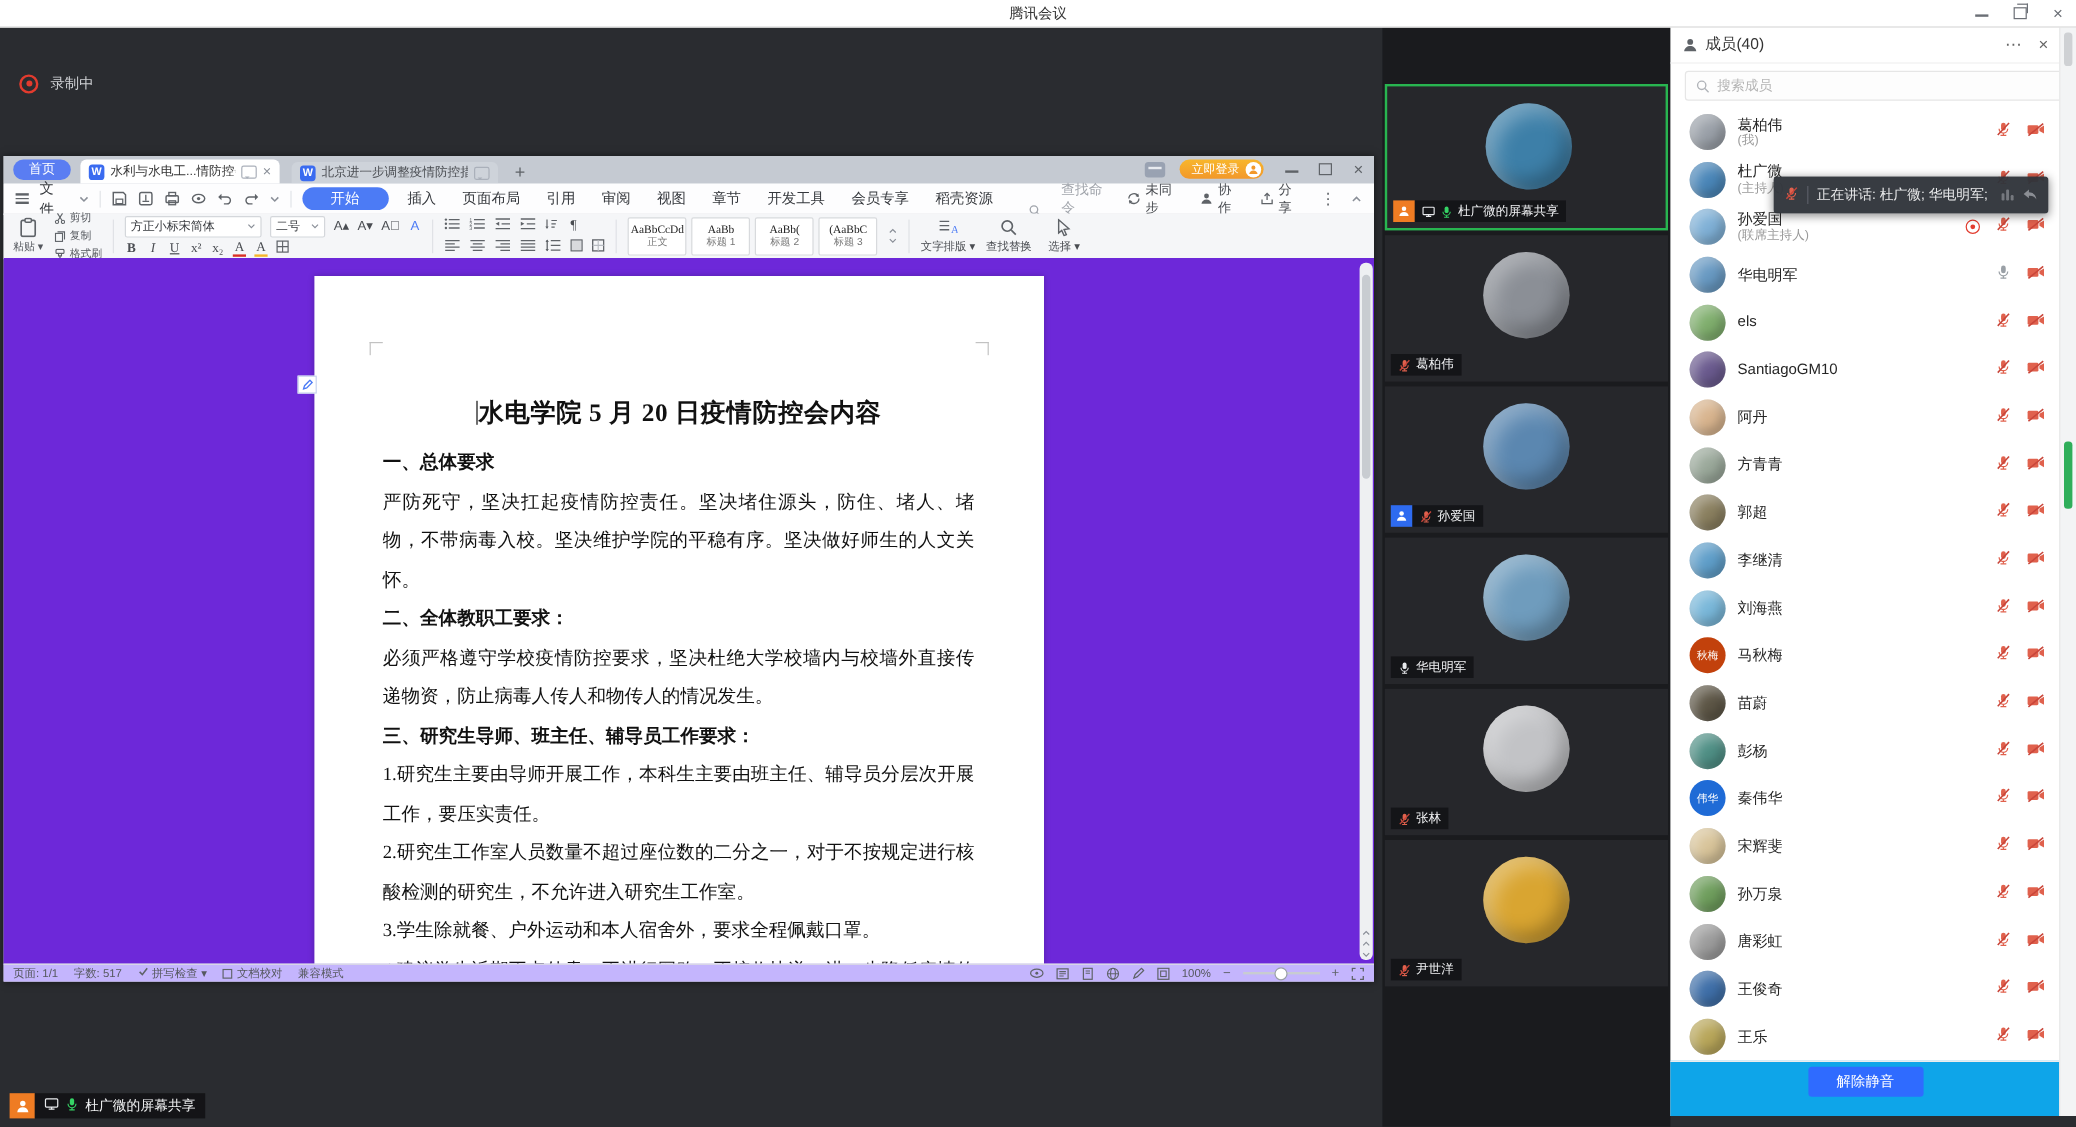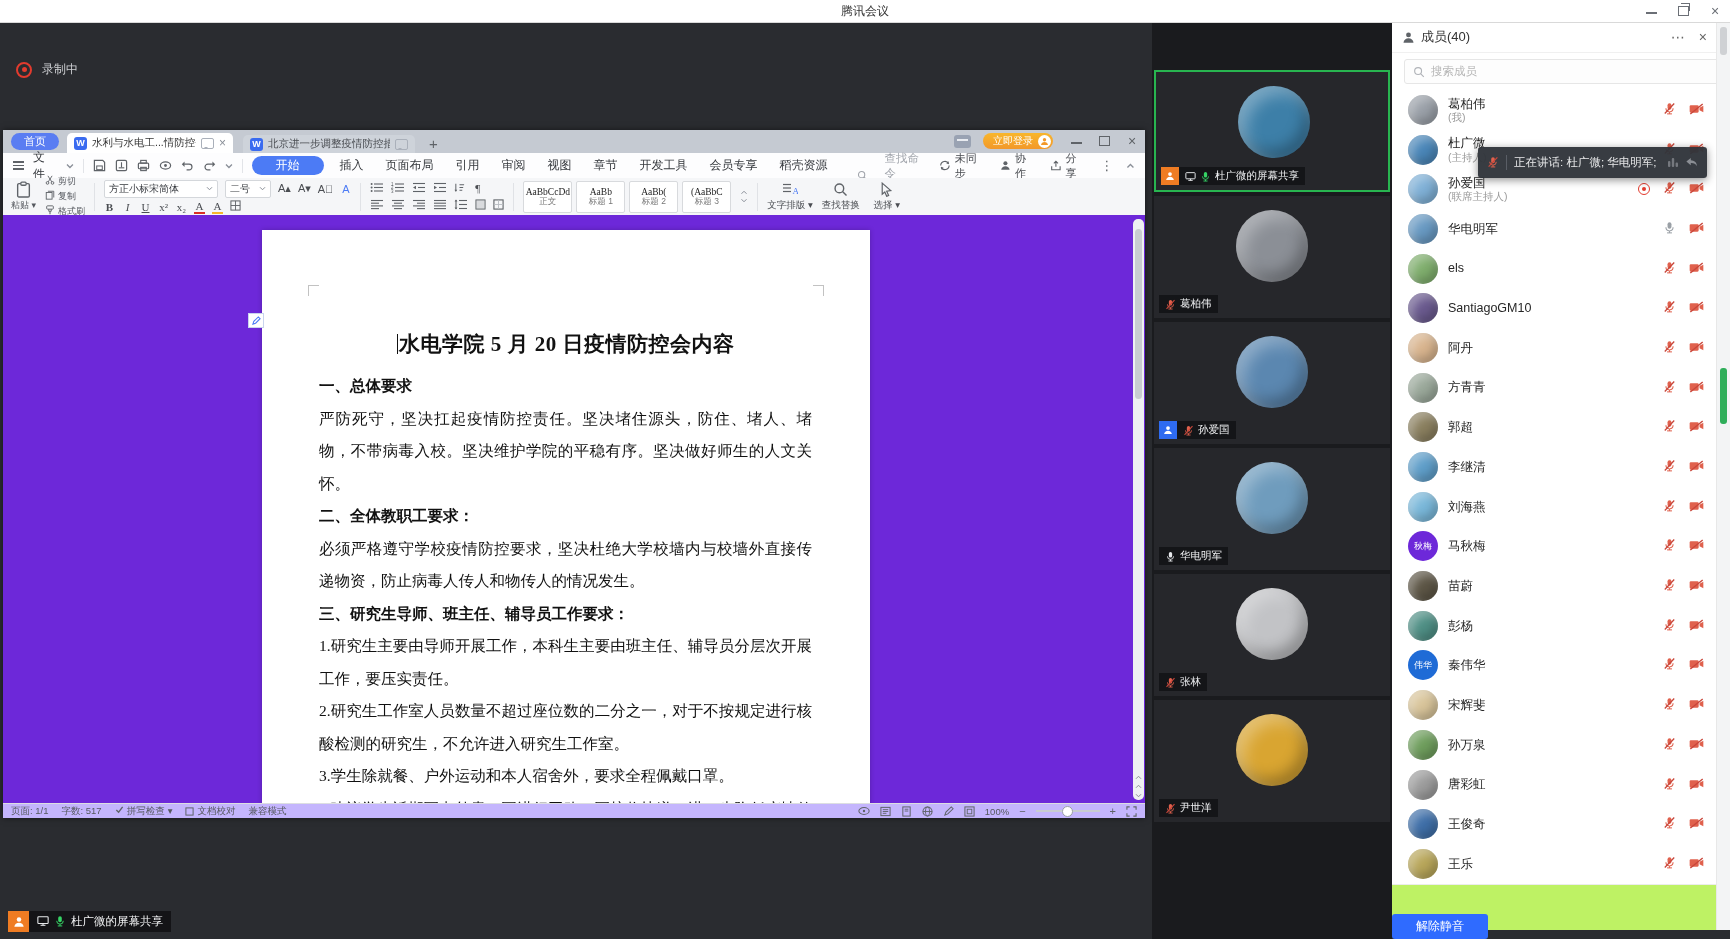--- a/index.html
+++ b/index.html
@@ -49,21 +49,21 @@
   .mb-ic{display:flex;align-items:center;}
   .wmenu{padding:1px 6px;cursor:default;white-space:nowrap;}
   .wmenu.active{background:#4c7bf5;color:#fff;border-radius:10px;padding:1px 24px;}
   .find-cmd{display:flex;align-items:flex-end;gap:17px;color:#a0a4ab;margin-left:14px;font-size:11.5px;}
   .mb-right{margin-left:auto;display:flex;align-items:center;gap:13px;color:#4a4d52;font-size:11px;}
   .mb-right .item{display:flex;align-items:center;gap:4px;}
   
   .wps-ribbon{position:absolute;left:0;top:48px;right:0;height:37px;background:#f5f6f8;border-bottom:1px solid #d9dbde;display:flex;align-items:center;padding:0 8px;gap:9px;color:#4a4d52;}
   .rb-sep{width:1px;height:28px;background:#e0e2e6;}
   .rb-col{display:flex;flex-direction:column;justify-content:center;gap:2px;}
-  .rb-smrow{display:flex;align-items:flex-start;gap:3px;font-size:9px;color:#55585e;}
+  .rb-smrow{display:flex;align-items:center;gap:3px;font-size:9px;color:#55585e;}
   .paste-blk{display:flex;flex-direction:column;align-items:center;font-size:9px;color:#55585e;gap:1px;}
   .fbox{height:16px;background:#fff;border:1px solid #d4d7db;border-radius:2px;display:flex;align-items:center;gap:4px;padding:0 4px;font-size:10px;color:#35383d;}
   .iconrow{display:flex;align-items:center;gap:7px;font-size:11px;color:#4a4d52;}
   .iconrow .fi{min-width:11px;text-align:center;}
   .chip{width:47px;height:30px;border:1px solid #d8dadd;background:#fff;border-radius:2px;display:flex;flex-direction:column;align-items:center;justify-content:center;line-height:1.1;}
   .chip .sample{font-size:9.5px;color:#222;font-family:"Liberation Serif",serif;}
   .chip .clabel{font-size:8.5px;color:#777;}
   .spin{display:flex;flex-direction:column;gap:3px;color:#8a8f98;font-size:7px;line-height:1;}
   .bigbtn{display:flex;flex-direction:column;align-items:center;gap:2px;font-size:9.5px;color:#4a4d52;min-width:36px;}
   
@@ -105,21 +105,21 @@
   .p-search span{font-size:11.5px;color:#b5b5b5;}
   .mlist{position:absolute;left:0;top:68px;right:13px;height:794px;overflow:hidden;}
   .mrow{height:39.7px;display:flex;align-items:center;padding:0 13px 0 16px;}
   .mavatar{width:30px;height:30px;min-width:30px;border-radius:50%;box-shadow:inset 5px 5px 9px rgba(255,255,255,.34),inset -4px -5px 8px rgba(0,0,0,.22);display:flex;align-items:center;justify-content:center;color:#fff;font-size:9px;}
   .minfo{margin-left:10px;line-height:1.15;overflow:hidden;}
   .mname{font-size:12.5px;color:#262626;white-space:nowrap;}
   .msub{font-size:10.5px;color:#9a9a9a;}
   .micons{margin-left:auto;display:flex;align-items:center;gap:13px;}
   .mrec{width:10px;height:10px;border:1.6px solid #e23b2e;border-radius:50%;display:flex;align-items:center;justify-content:center;}
   .mrec i{width:4px;height:4px;background:#e23b2e;border-radius:50%;}
-  .p-footer{position:absolute;left:0;right:13px;bottom:0;top:862px;border-top:1px solid #ececec;display:flex;align-items:flex-start;padding-top:29px;background:#bef264;}
+  .p-footer{position:absolute;left:0;right:13px;bottom:0;top:862px;border-top:1px solid #ececec;display:flex;align-items:flex-start;justify-content:center;padding-top:4px;background:#0ea5e9;}
   .unmute-btn{width:96px;height:25px;background:#2f6bff;color:#fff;font-size:12px;border:none;border-radius:3px;}
   .p-scroll{position:absolute;right:0;top:0;bottom:0;width:13px;background:#f3f4f5;border-left:1px solid #e8e8e8;}
   .ps-thumb{position:absolute;left:3px;width:7px;border-radius:3px;}
   .ps-gray{top:5px;height:28px;background:#cfd1d4;}
   .ps-green{top:346px;height:56px;background:#2fae5a;}
   
   .speak-tip{position:absolute;left:1478px;top:147px;height:31px;background:rgba(48,52,58,.96);border-radius:3px;display:flex;align-items:center;gap:7px;padding:0 9px;z-index:60;box-shadow:0 2px 8px rgba(0,0,0,.45);}
   .speak-tip .txt{font-size:11.5px;color:#e8e9ea;white-space:nowrap;}
   .tip-sep{width:1px;height:15px;background:#5a5e66;}
   .dimics{display:flex;align-items:center;gap:6px;margin-left:4px;opacity:.75;}
@@ -946,21 +946,21 @@
               <line x1="2.2" y1="14.2" x2="13.8" y2="1.8" stroke="#c9463a" stroke-width="1.6"></line>
             </svg></span>
           <span><svg width="15" height="12" viewBox="0 0 18 14">
               <rect x="0.8" y="2.6" width="10.8" height="8.8" rx="1.4" fill="#e0614d"></rect>
               <polygon points="12.6,5.6 17.2,3 17.2,11 12.6,8.4" fill="#e0614d"></polygon>
               <line x1="1.6" y1="13" x2="16.4" y2="1" stroke="#c9463a" stroke-width="1.6"></line>
             </svg></span>
         </div>
       </div>
       <div class="mrow">
-        <div class="mavatar" style="background: #6d28d9; box-shadow: none;">秋梅</div>
+        <div class="mavatar" style="background: #c2410c; box-shadow: none;">秋梅</div>
         <div class="minfo">
           <div class="mname">马秋梅</div>
         </div>
         <div class="micons">
           <span><svg width="13" height="13" viewBox="0 0 16 16">
               <rect x="5.6" y="1.6" width="4.8" height="8" rx="2.4" fill="#e0614d"></rect>
               <path d="M3.6 7.8a4.4 4.4 0 0 0 8.8 0" fill="none" stroke="#e0614d" stroke-width="1.3"></path>
               <line x1="8" y1="12.4" x2="8" y2="14.6" stroke="#e0614d" stroke-width="1.3"></line>
               <line x1="5" y1="14.6" x2="11" y2="14.6" stroke="#e0614d" stroke-width="1.3"></line>
               <line x1="2.2" y1="14.2" x2="13.8" y2="1.8" stroke="#c9463a" stroke-width="1.6"></line>

